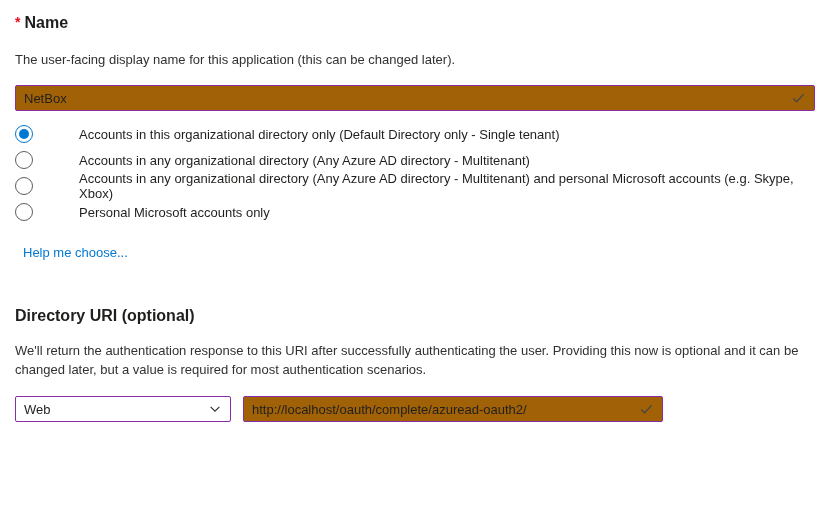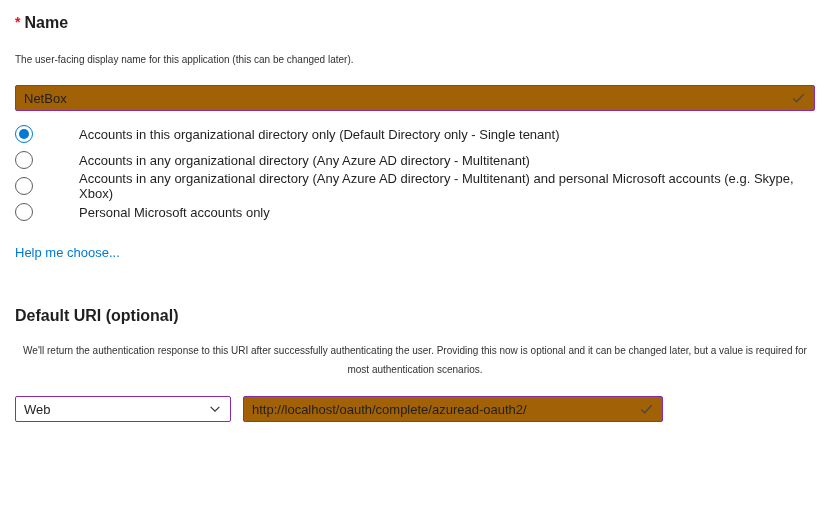--- a/index.html
+++ b/index.html
@@ -7,21 +7,21 @@
   body {
     width: 829px; height: 516px;
     font-family: "Liberation Sans", sans-serif;
     color: #323130;
     overflow: hidden;
   }
   .page { padding: 12px 14px 0 15px; }
 
   .section-title { font-size: 16px; font-weight: 700; color: #201f1e; line-height: 20px; }
   .required-marker { color: #e81123; margin-right: 4px; font-size: 14px; vertical-align: 1px; }
-  .desc { font-size: 10px; color: #323130; line-height: 19px; }
+  .desc { font-size: 13px; color: #323130; line-height: 19px; }
 
   .name-title { margin-top: 0; }
   .name-desc { margin-top: 17px; }
 
   .field {
     position: relative;
     height: 26px;
     border: 1px solid #8a2da5;
     border-radius: 2px;
     display: flex; align-items: center;
@@ -58,25 +58,25 @@
     margin-right: 10px;
   }
   .radio.selected { border-color: #0078d4; }
   .radio.selected::after {
     content: ""; width: 10px; height: 10px; border-radius: 50%;
     background: #0078d4;
   }
 
   .help-link {
     display: inline-block; margin-top: 20px;
-    font-size: 13px; color: #0078d4; text-decoration: none; cursor: pointer;
+    font-size: 13px; color: #0078d4; text-decoration: none; cursor: pointer; margin-left: 8px;
   }
 
   .redirect-title { margin-top: 45px; }
-  .redirect-desc { margin-top: 15px; max-width: 800px; text-align: center; }
+  .redirect-desc { margin-top: 15px; max-width: 800px; }
 
   .uri-row { margin-top: 17px; display: flex; gap: 12px; }
   .dropdown {
     width: 216px; height: 26px;
     border: 1px solid #8a2da5; border-radius: 2px;
     display: flex; align-items: center; justify-content: space-between;
     padding: 0 8px; font-size: 13px; color: #201f1e;
     cursor: pointer; background: #fff;
   }
   .dropdown .chevron { width: 14px; height: 14px; }
@@ -117,21 +117,21 @@
     </div>
     <div class="option-row">
       <span class="radio"></span>
       <span>Personal Microsoft accounts only</span>
     </div>
   </div>
 
   <a class="help-link" href="#">Help me choose...</a>
 
   
-  <div class="section-title redirect-title">Default URI (optional)</div>
+  <div class="section-title redirect-title">Directory URI (optional)</div>
 
   <p class="desc redirect-desc">We'll return the authentication response to this URI after successfully authenticating the user. Providing this now is optional and it can be changed later, but a value is required for most authentication scenarios.</p>
 
   <div class="uri-row">
     <div class="dropdown">
       <span>Web</span>
       <svg class="chevron" viewBox="0 0 16 16">
         <path d="M3 5.5 L8 10.5 L13 5.5" fill="none" stroke="#323130" stroke-width="1.3"></path>
       </svg>
     </div>

